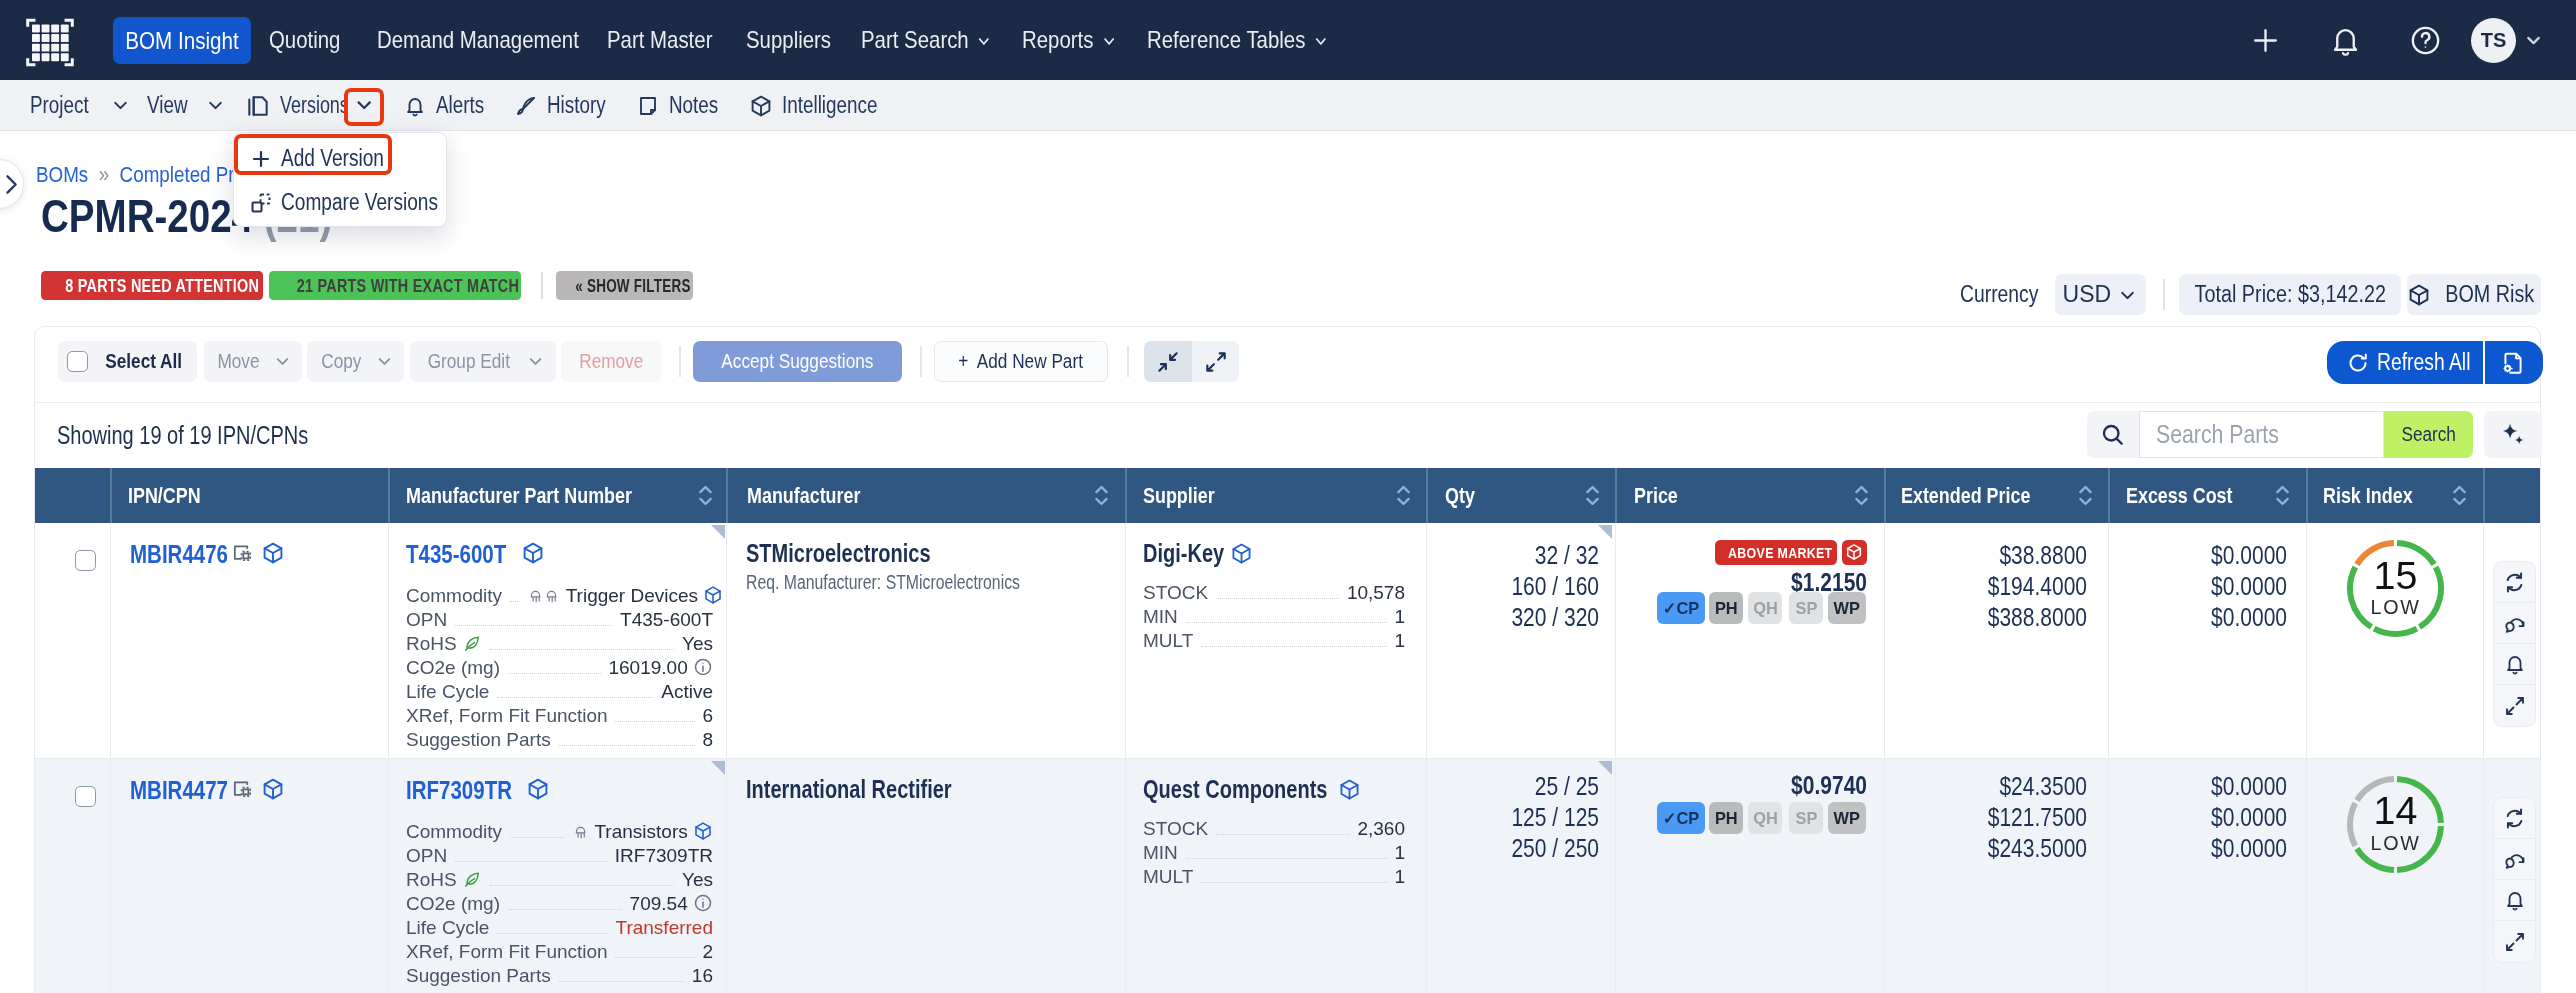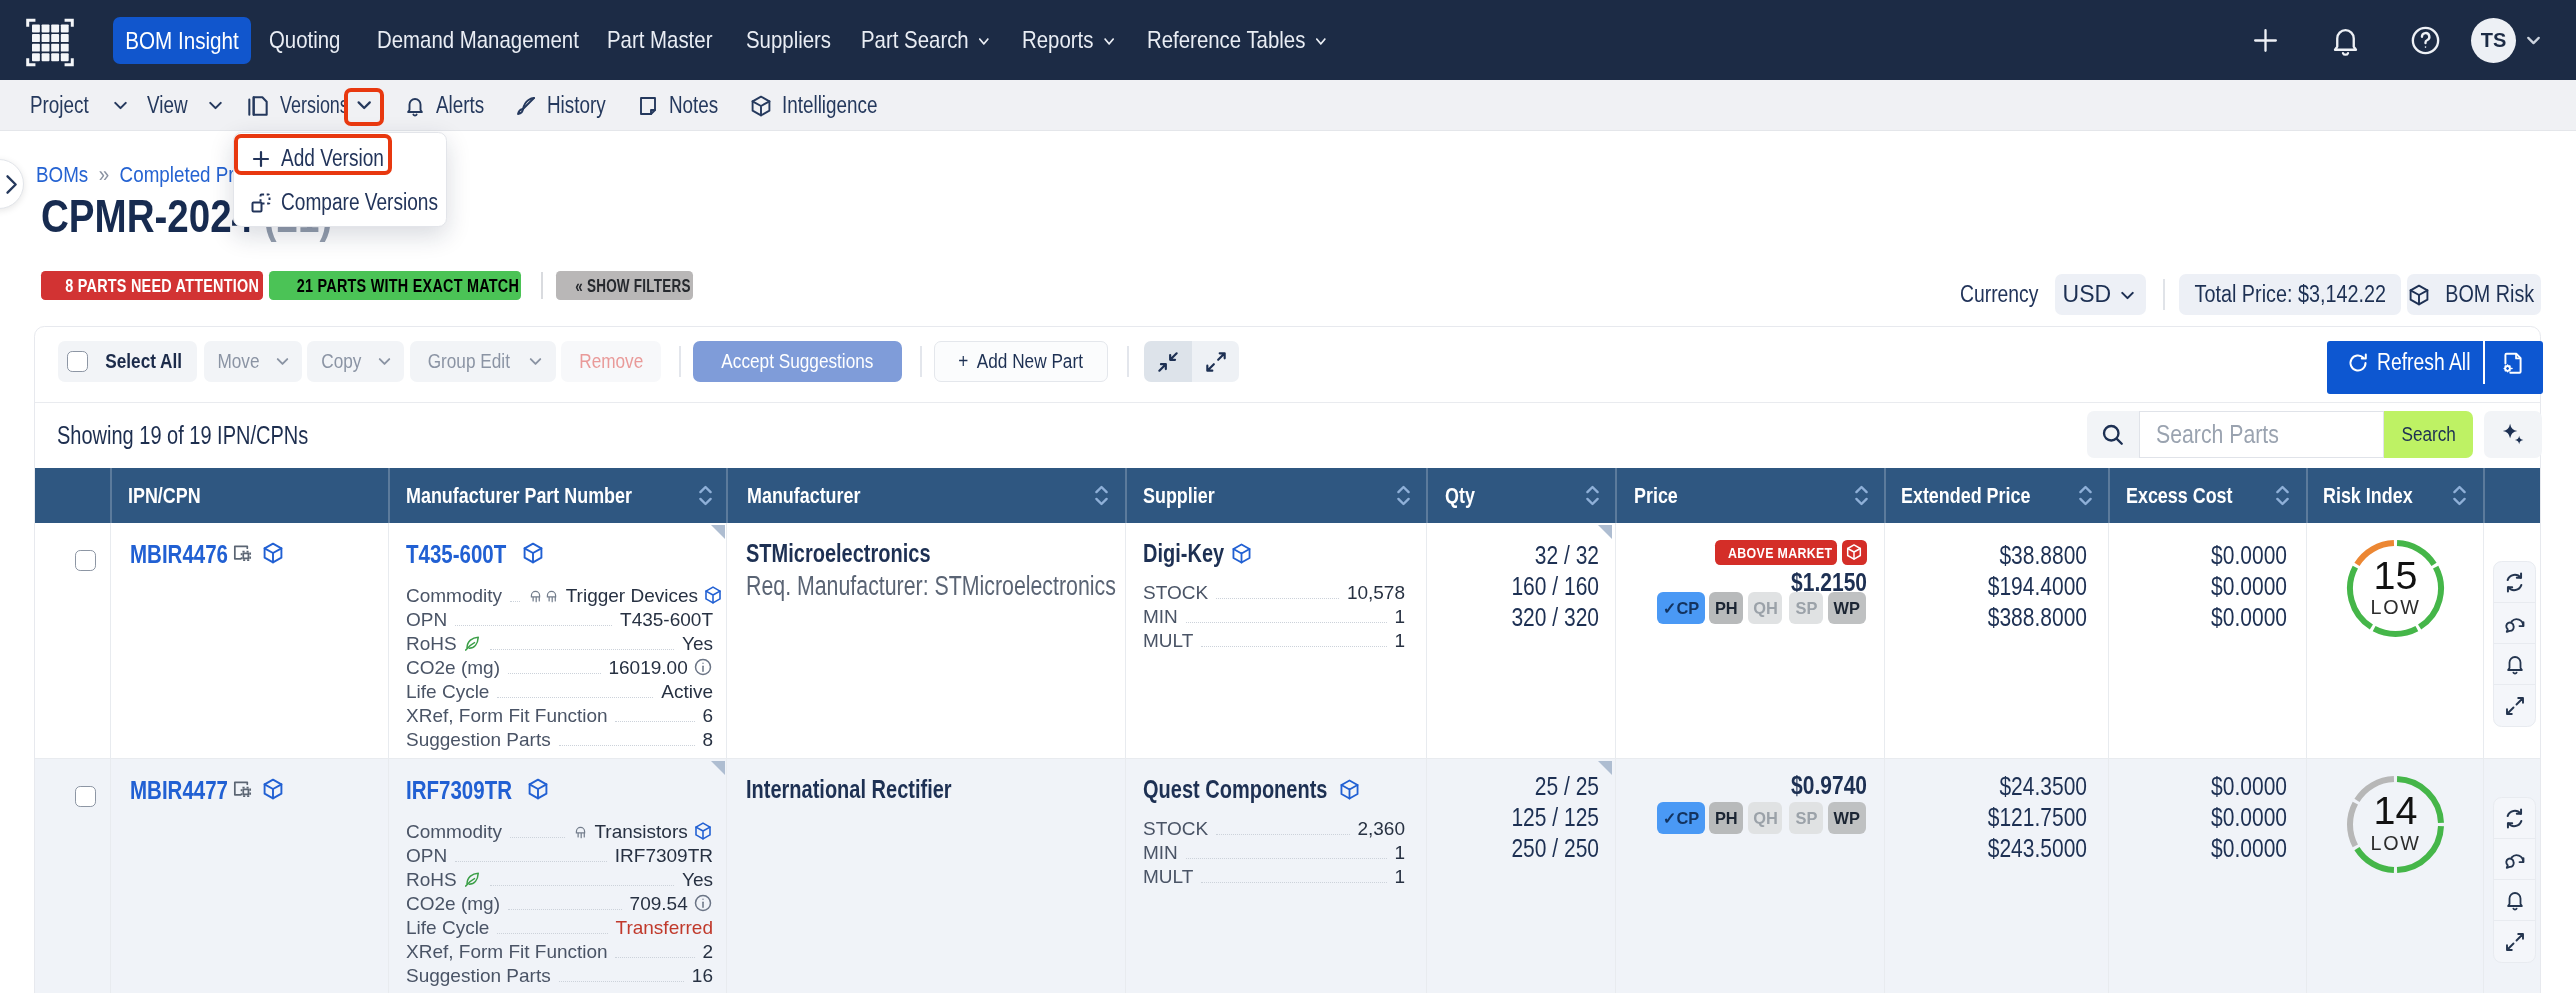--- a/index.html
+++ b/index.html
@@ -215,21 +215,21 @@
             <rect x="11.5" y="3.5" width="9" height="9" rx="1"></rect>
           </g>
         </svg>
         <span class="tx">Compare Versions</span>
       </div>
 </div>
 <div class="redbox" style="left:344px;top:88px;width:40px;height:38px"></div>
 <div class="redbox" style="left:234px;top:134px;width:158px;height:41px"></div>
 
 <div class="badge" style="left:41px;width:222px;background:#d23333;color:#fff"><span class="txc" style="font-size:18px;transform:scaleX(.8)">8 PARTS NEED ATTENTION</span></div>
-<div class="badge" style="left:269px;width:252px;background:#4bc356;color:#000000"><span class="txc" style="font-size:18px;transform:scaleX(.8)">21 PARTS WITH EXACT MATCH</span></div>
+<div class="badge" style="left:269px;width:252px;background:#4bc356;color:#404040"><span class="txc" style="font-size:18px;transform:scaleX(.8)">21 PARTS WITH EXACT MATCH</span></div>
 <div class="abs" style="left:541px;top:272px;width:1.7px;height:27px;background:#d9dbdf"></div>
 <div class="badge" style="left:556px;width:137px;background:#b9b7b7;color:#26292e"><span class="txc" style="font-size:18px;transform:scaleX(.75)">« SHOW FILTERS</span></div>
 
 <div class="abs" style="left:1960px;top:274px;height:41px;line-height:41px;font-size:23px;color:#22345a"><span class="tx" style="transform:scaleX(.84)">Currency</span></div>
 <div class="lightbox" style="left:2055px;width:91px">USD <svg style="vertical-align:-4.3px" width="21" height="21" viewBox="0 0 24 24" fill="none" stroke="#1d3053" stroke-width="2.4" stroke-linecap="round" stroke-linejoin="round">
         <path d="m6 9 6 6 6-6"></path>
       </svg></div>
 <div class="abs" style="left:2163px;top:279px;width:1.7px;height:31px;background:#e0e3e8"></div>
 <div class="lightbox" style="left:2179px;width:222px"><span class="txc">Total Price: $3,142.22</span></div>
 <div class="lightbox" style="left:2407px;width:134px"><svg style="vertical-align:-5.2px;margin-right:7px" width="24" height="24" viewBox="0 0 24 24" fill="none" stroke="#1d3053" stroke-width="1.9" stroke-linejoin="round">
@@ -276,21 +276,21 @@
         <svg width="26" height="26" viewBox="0 0 24 24" fill="none" stroke="#1d3053" stroke-width="2" stroke-linecap="round" stroke-linejoin="round">
           <path d="M10 14H5.5M10 14v4.5M10 14l-6 6M14 10h4.5M14 10V5.5M14 10l6-6"></path>
         </svg>
       </div>
   <div class="tbtn" style="left:1157px;width:47px;background:#eef1f5;border-radius:0 7px 7px 0">
         <svg width="26" height="26" viewBox="0 0 24 24" fill="none" stroke="#1d3053" stroke-width="2" stroke-linecap="round" stroke-linejoin="round">
           <path d="M14.5 9.5H19M19 9.5V5M19 9.5 20.5 8M19 9.5l-14 11M9.5 14.5H5M5 14.5V19M5 14.5l-1.5 1.5M5 14.5l14-11" opacity="0"></path>
           <path d="M14 10l6-6M20 4h-4.6M20 4v4.6M10 14l-6 6M4 20h4.6M4 20v-4.6"></path>
         </svg>
       </div>
-  <div class="abs" style="left:2292px;top:14px;width:216px;height:53px;background:#0d57d1;border-radius:3px">
+  <div class="abs" style="left:2292px;top:14px;width:216px;height:43px;background:#0d57d1;border-radius:17px">
     <svg class="abs" style="left:19px;top:9.5px" width="24" height="24" viewBox="0 0 24 24" fill="none" stroke="#fff" stroke-width="2" stroke-linecap="round">
           <path d="M19.5 12a7.5 7.5 0 1 1-2.2-5.3"></path>
           <path d="M19.8 3.5v4h-4" stroke-linejoin="round"></path>
         </svg>
     <div class="abs" style="left:50px;top:0;height:43px;line-height:43px;color:#fff;font-size:23px;font-weight:500"><span class="tx" style="transform:scaleX(.84)">Refresh All</span></div>
     <div class="abs" style="left:156px;top:0;width:1.7px;height:43px;background:#fff"></div>
     <svg class="abs" style="left:173px;top:8.6px" width="26" height="26" viewBox="0 0 24 24" fill="none" stroke="#fff" stroke-width="1.8" stroke-linejoin="round">
           <path d="M9.5 21h8.5a1 1 0 0 0 1-1V7.5L15 3.5H6a1 1 0 0 0-1 1v8" stroke-linecap="round"></path>
           <path d="M14.8 3.8v4h4" stroke-width="1.6"></path>
           <circle cx="7" cy="17" r="2.2" stroke-width="1.7"></circle>
@@ -435,21 +435,21 @@
             <span class="dots"></span>
             <span class="val">6</span>
           </div>
       <div class="kv">
             <span>Suggestion Parts</span>
             <span class="dots"></span>
             <span class="val">8</span>
           </div>
     </div>
     <div class="abs" style="left:711px;top:15.5px;font-size:25px;font-weight:600;color:#1d3053"><span class="tx" style="transform:scaleX(.8)">STMicroelectronics</span></div>
-    <div class="abs" style="left:711px;top:48px;font-size:27px;color:#5a6474"><span class="tx" style="transform:scaleX(.79)">Req. Manufacturer: STMicroelectronics</span></div>
+    <div class="abs" style="left:711px;top:48px;font-size:20px;color:#5a6474"><span class="tx" style="transform:scaleX(.79)">Req. Manufacturer: STMicroelectronics</span></div>
     <div class="abs" style="left:1108px;top:15.5px;font-size:25px;font-weight:600;color:#1d3053"><span class="tx" style="transform:scaleX(.8)">Digi-Key</span><svg style="vertical-align:-3.4px;margin-left:-14px" width="23" height="23" viewBox="0 0 24 24" fill="none" stroke="#2160d3" stroke-width="1.9" stroke-linejoin="round">
             <path d="M12 2.6 20.4 7.3v9.4L12 21.4 3.6 16.7V7.3Z"></path>
             <path d="M3.6 7.3 12 12l8.4-4.7M12 12v9.4" stroke-linecap="round"></path>
           </svg></div>
     <div class="abs" style="left:1108px;top:59px;width:262px">
       <div class="kv">
             <span>STOCK</span>
             <span class="dots"></span>
             <span class="val">10,578</span>
           </div>

